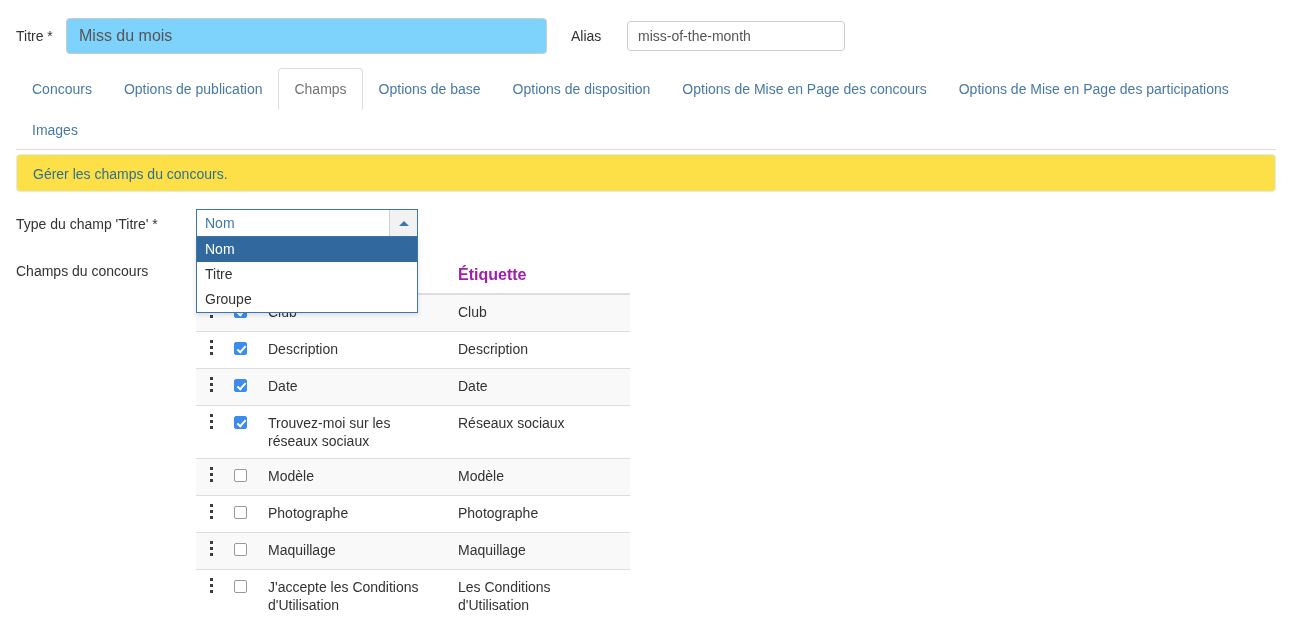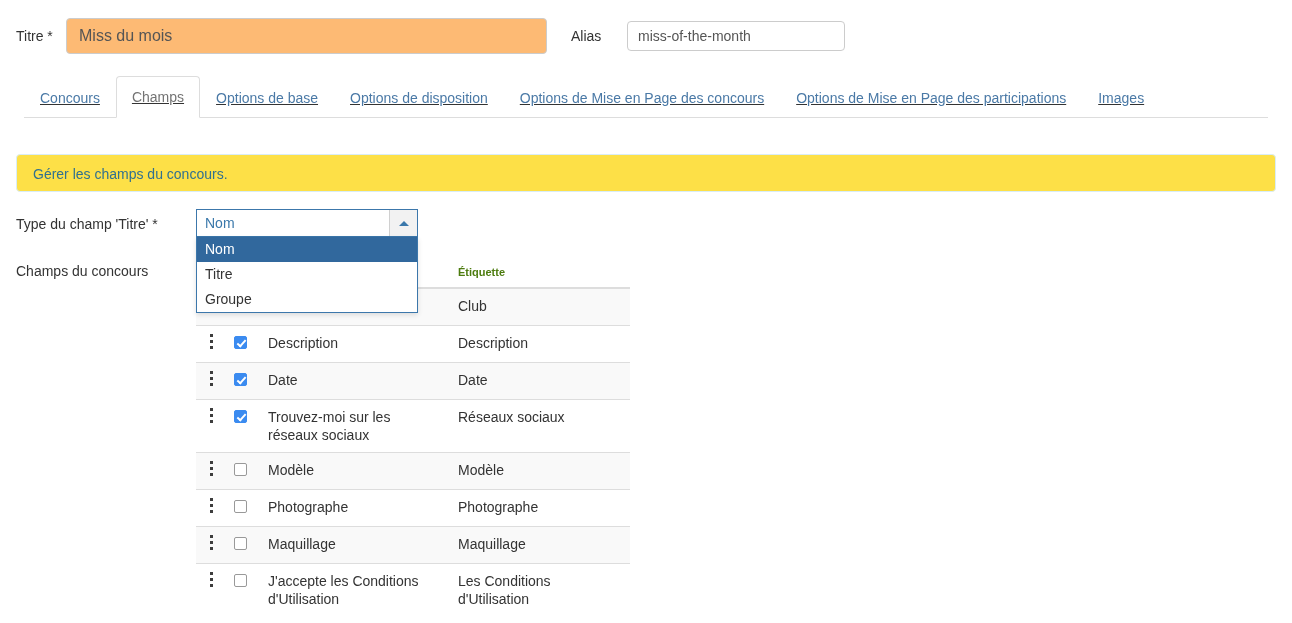--- a/index.html
+++ b/index.html
@@ -22,46 +22,45 @@
   }
   .lbl-titre {
     width: 66px; text-align: left; padding-left: 16px;
     font-size: 14px; color: #333; line-height: 36px;
   }
   .inp-titre {
     width: 481px; height: 36px;
     border: 1px solid #cccccc; border-radius: 4px;
     padding: 6px 12px; font-size: 16px; color: #555;
     font-family: "Liberation Sans", sans-serif;
-    background: #fdba74; outline: none;
+    background: #7dd3fc; outline: none;
   }
   .lbl-alias {
     margin-left: 24px; width: 56px;
     font-size: 14px; color: #333; line-height: 36px;
   }
   .inp-alias {
     width: 218px; height: 30px;
     border: 1px solid #cccccc; border-radius: 4px;
     padding: 4px 10px; font-size: 14px; color: #555;
     font-family: "Liberation Sans", sans-serif;
     background: #fff; outline: none;
   }
 
   
   .tabs-wrap {
     position: absolute; left: 16px; top: 68px;
     width: 1260px;
   }
   .tabs {
     display: flex; flex-wrap: wrap;
-    align-items: center;
+    align-items: flex-start;
     border-bottom: 1px solid #dddddd;
-    padding: 0; margin: 8px; list-style: none;
+    padding: 0; margin: 0; list-style: none;
     position: relative;
-    text-decoration: underline;
   }
   .tab {
     padding: 10px 15px;
     font-size: 14px;
     color: #4a79a6;
     cursor: pointer;
     line-height: 20px;
     border: 1px solid transparent;
     border-bottom: none;
     border-radius: 4px 4px 0 0;
@@ -150,22 +149,22 @@
   
   .fields-table {
     position: absolute; left: 196px; top: 258px;
     width: 434px;
     border-collapse: collapse;
     font-size: 14px;
   }
   .fields-table th {
     text-align: left;
     font-weight: bold;
-    color: #4d7c0f;
-    font-size: 11px;
+    color: #a21caf;
+    font-size: 16px;
     padding: 8px 8px 9px 8px;
     border-bottom: 2px solid #dddddd;
     vertical-align: bottom;
   }
   .fields-table td {
     padding: 8px 8px;
     border-top: 1px solid #dddddd;
     color: #333333;
     vertical-align: top;
     line-height: 18px;
@@ -226,20 +225,21 @@
   <div class="title-row">
     <span class="lbl-titre">Titre *</span>
     <input class="inp-titre" type="text" value="Miss du mois" style="">
     <span class="lbl-alias">Alias</span>
     <input class="inp-alias" type="text" value="miss-of-the-month" style="">
   </div>
 
   <div class="tabs-wrap">
     <ul class="tabs">
       <li class="tab">Concours</li>
+      <li class="tab">Options de publication</li>
       <li class="tab active">Champs</li>
       <li class="tab">Options de base</li>
       <li class="tab">Options de disposition</li>
       <li class="tab">Options de Mise en Page des concours</li>
       <li class="tab">Options de Mise en Page des participations</li>
       <li class="tab">Images</li>
     </ul>
   </div>
 
   <div class="alert-info">Gérer les champs du concours.</div>

